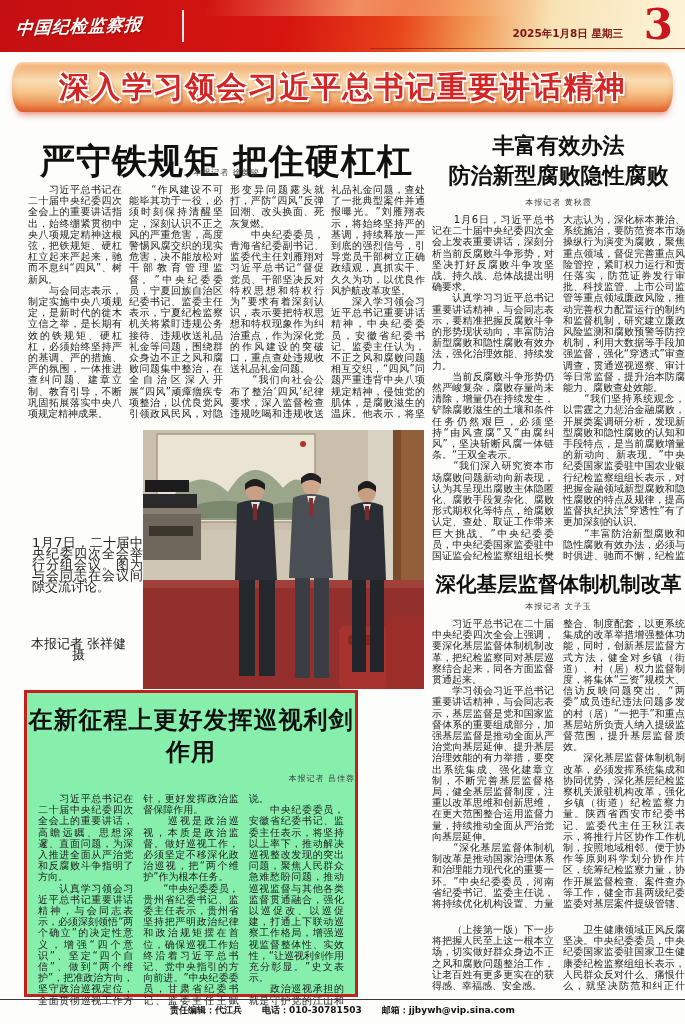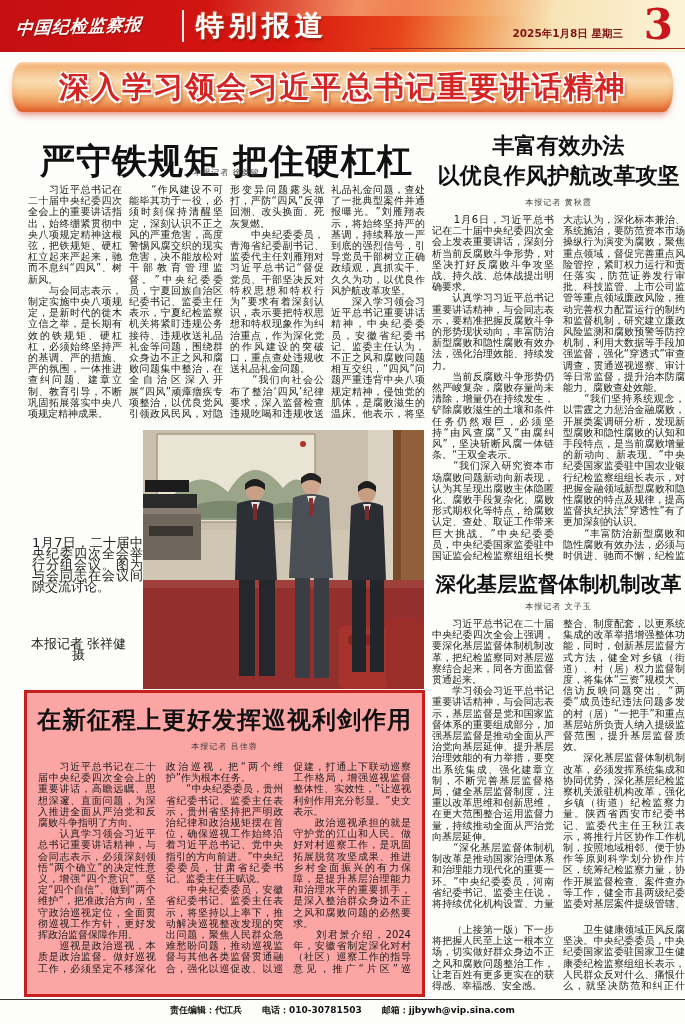--- a/index.html
+++ b/index.html
@@ -63,25 +63,25 @@
   .main-byline{ position:absolute; left:28px; top:167px; width:397px; }
   .main-body{ position:absolute; left:28px; top:184px; width:397px; height:238px; column-count:4; column-gap:7px; }
 
   
   .news-photo{ position:absolute; left:143px; top:430px; width:281px; height:259px; }
   .photo-caption{ position:absolute; left:32px; top:537px; width:111px; font-size:13px; line-height:11px; color:#222; text-align:justify; }
   .photo-credit{ position:absolute; left:28px; top:638px; width:111px; font-size:13px; line-height:11px; color:#222; text-align:center; padding-right:10px; }
 
   
   .boxed-article{
-    position:absolute; left:24px; top:690px; width:401px; height:307px;
-    border:3px solid #c4201d; background:#fca5a5;
+    position:absolute; left:24px; top:690px; width:334px; height:307px;
+    border:3px solid #c4201d; background:#86efac;
   }
   .boxed-headline{ margin-top:11px; font-size:24px; letter-spacing:1px; }
-  .boxed-byline{ margin-top:5px; }
+  .boxed-byline{ margin-top:5px;text-align:right; }
   .boxed-body{ margin:9px 11px 0 11px; height:218px; column-count:3; column-gap:10px; }
 
   
   .rt-headline{ position:absolute; left:432px; top:131px; width:253px; font-size:22px; line-height:30px; }
   .rt-byline{ position:absolute; left:432px; top:197px; width:253px; }
   .rt-body{ position:absolute; left:432px; top:214px; width:253px; height:348px; column-count:2; column-gap:9px; }
 
   .rb-headline{ position:absolute; left:432px; top:570px; width:253px; font-size:20.5px; }
   .rb-byline{ position:absolute; left:432px; top:601px; width:253px; }
   .rb-body{ position:absolute; left:432px; top:618px; width:253px; height:299px; column-count:2; column-gap:9px; }
@@ -96,21 +96,20 @@
   }
 </style>
 </head>
 <body>
 
 <div class="page">
 
   <div class="masthead">
     <div class="logo">中国纪检监察报</div>
     <div class="logo-divider"></div>
-    <div class="section-title">特别报道</div>
     <div class="issue-date">2025年1月8日 星期三</div>
     <div class="page-number">3</div>
   </div>
 
   <div class="theme-banner">
     <div class="theme-banner-title">深入学习领会习近平总书记重要讲话精神</div>
   </div>
 
   <div class="headline main-headline">严守铁规矩 把住硬杠杠</div>
   <div class="byline main-byline">本报记者 徐菱骏</div>
@@ -186,21 +185,21 @@
 　　巡视是政治巡视，本质是政治监督。做好巡视工作，必须坚定不移深化政治巡视，把“两个维护”作为根本任务。
 　　“中央纪委委员，贵州省纪委书记、监委主任表示，贵州省坚持把严明政治纪律和政治规矩摆在首位，确保巡视工作始终沿着习近平总书记、党中央指引的方向前进。”中央纪委委员，甘肃省纪委书记、监委主任王赋说。
 　　中央纪委委员，安徽省纪委书记、监委主任表示，将坚持以上率下，推动解决巡视整改发现的突出问题，聚焦人民群众急难愁盼问题，推动巡视监督与其他各类监督贯通融合，强化以巡促改、以巡促建，打通上下联动巡察工作格局，增强巡视监督整体性、实效性，“让巡视利剑作用充分彰显。”史文表示。
 　　政治巡视承担的就是守护党的江山和人民。做好对村巡察工作，是巩固拓展脱贫攻坚成果、推进乡村全面振兴的有力保障，是提升基层治理能力和治理水平的重要抓手，是深入整治群众身边不正之风和腐败问题的必然要求。
 　　刘君景介绍，2024年，安徽省制定深化对村（社区）巡察工作的指导意见，推广“片区”巡察、“巡察＋协作区”、“驻村周巡”等做法，对村（社区）巡察覆盖率达90.3%。
 　　“下一步，将制定对村巡察组织方式操作指引，加大对重点乡村提级巡察力度，促进解决基层群众身边问题，不断巩固党的执政根基。”刘君景说。</div>
   </div>
 
   <div class="headline rt-headline">
     <div>丰富有效办法</div>
-    <div>以优良作风护航改革攻坚</div>
+    <div>防治新型腐败隐性腐败</div>
   </div>
   <div class="byline rt-byline">本报记者 黄秋霞</div>
   <div class="body-text rt-body">　　1月6日，习近平总书记在二十届中央纪委四次全会上发表重要讲话，深刻分析当前反腐败斗争形势，对坚决打好反腐败斗争攻坚战、持久战、总体战提出明确要求。
 　　认真学习习近平总书记重要讲话精神，与会同志表示，要精准把握反腐败斗争的形势现状动向，丰富防治新型腐败和隐性腐败有效办法，强化治理效能、持续发力。
 　　当前反腐败斗争形势仍然严峻复杂，腐败存量尚未清除，增量仍在持续发生，铲除腐败滋生的土壤和条件任务仍然艰巨，必须坚持“由风查腐”又“由腐纠风”，坚决斩断风腐一体链条。“王双全表示。
 　　“我们深入研究资本市场腐败问题新动向新表现，认为其呈现出腐败主体隐匿化、腐败手段复杂化、腐败形式期权化等特点，给腐败认定、查处、取证工作带来巨大挑战。”中央纪委委员，中央纪委国家监委驻中国证监会纪检监察组组长樊大志认为，深化标本兼治、系统施治，要防范资本市场操纵行为演变为腐败，聚焦重点领域，督促完善重点风险管控，紧盯权力运行和责任落实，防范证券发行审批、科技监管、上市公司监管等重点领域廉政风险，推动完善权力配置运行的制约和监督机制，研究建立廉政风险监测和腐败预警等防控机制，利用大数据等手段加强监督，强化“穿透式”审查调查，贯通巡视巡察、审计等日常监督，提升治本防腐能力、腐败查处效能。
 　　“我们坚持系统观念，以雷霆之力惩治金融腐败，开展类案调研分析，发现新型腐败和隐性腐败的认知和手段特点，是当前腐败增量的新动向、新表现。”中央纪委国家监委驻中国农业银行纪检监察组组长表示，对把握金融领域新型腐败和隐性腐败的特点及规律，提高监督执纪执法“穿透性”有了更加深刻的认识。
 　　“丰富防治新型腐败和隐性腐败有效办法，必须与时俱进、驰而不懈，纪检监察干部要提高政治站位、增强斗争精神，加强对专业知识的学习掌握，不断提升识别风险背后腐败问题能力。”潘思见说，“要强化完善审查风险防控体系，建立健全审查风险预置、会商、联查、处置机制，整合纪检监察、巡视巡察、审计、风控、财务管理等力量构建大监督工作格局。”</div>
 
   <div class="headline rb-headline">深化基层监督体制机制改革</div>

